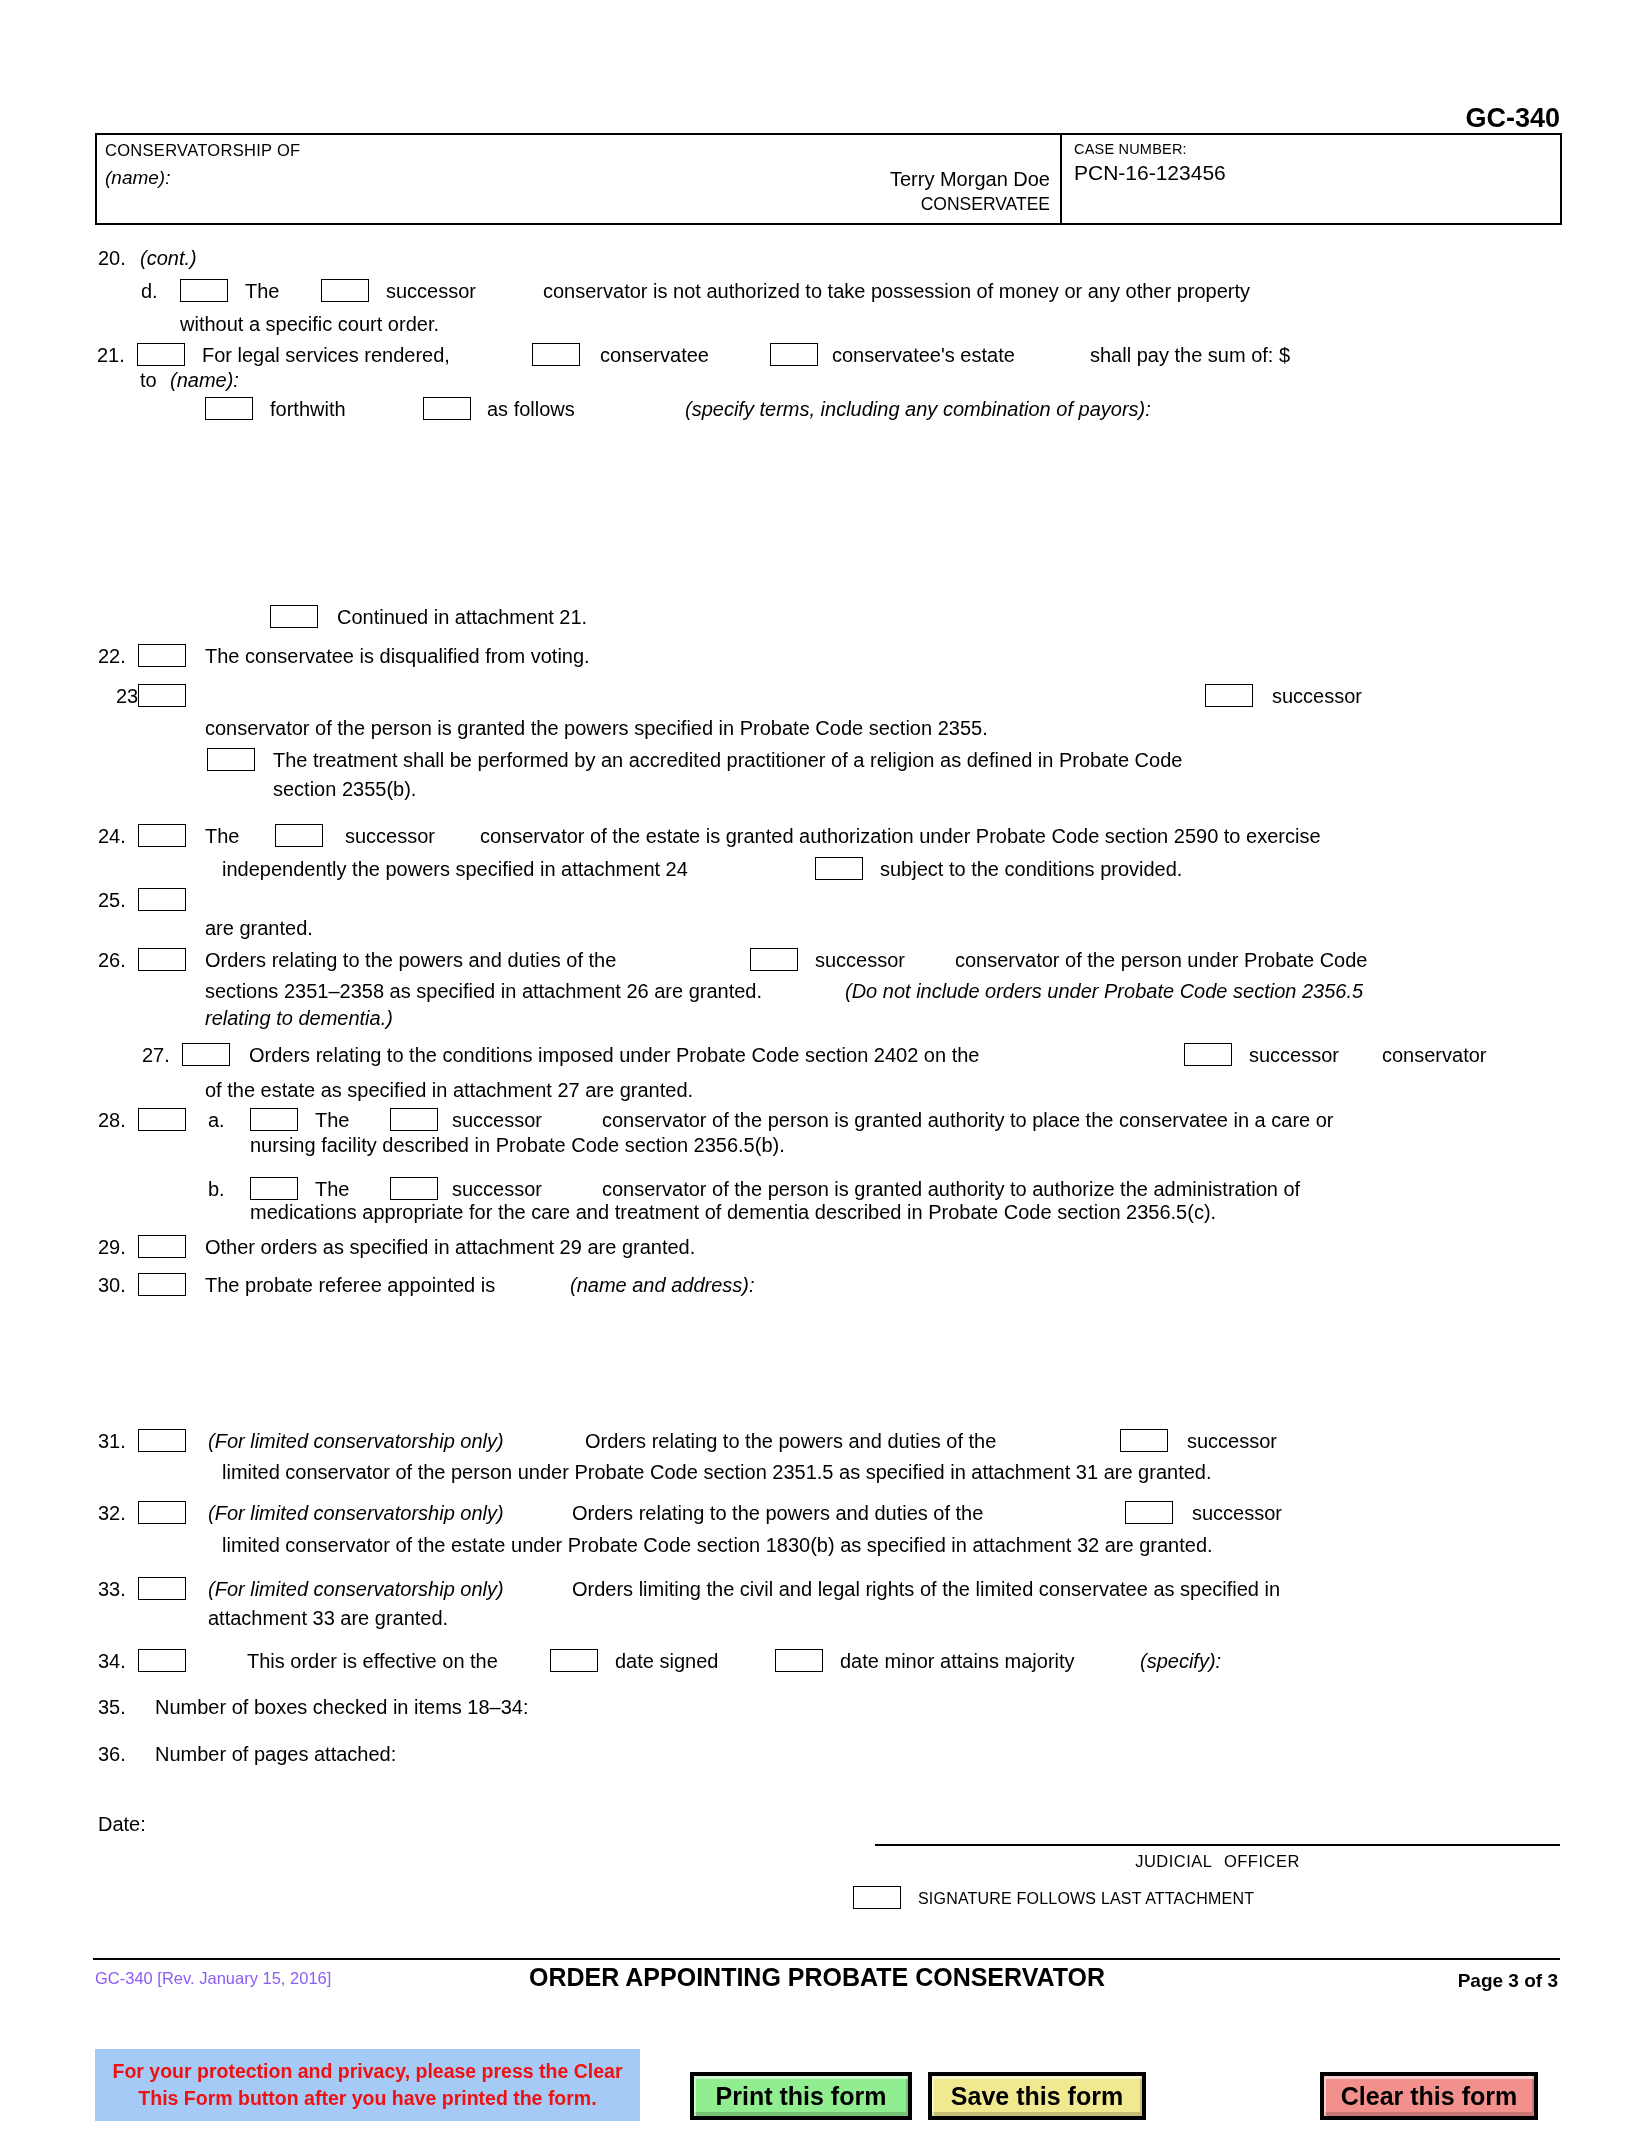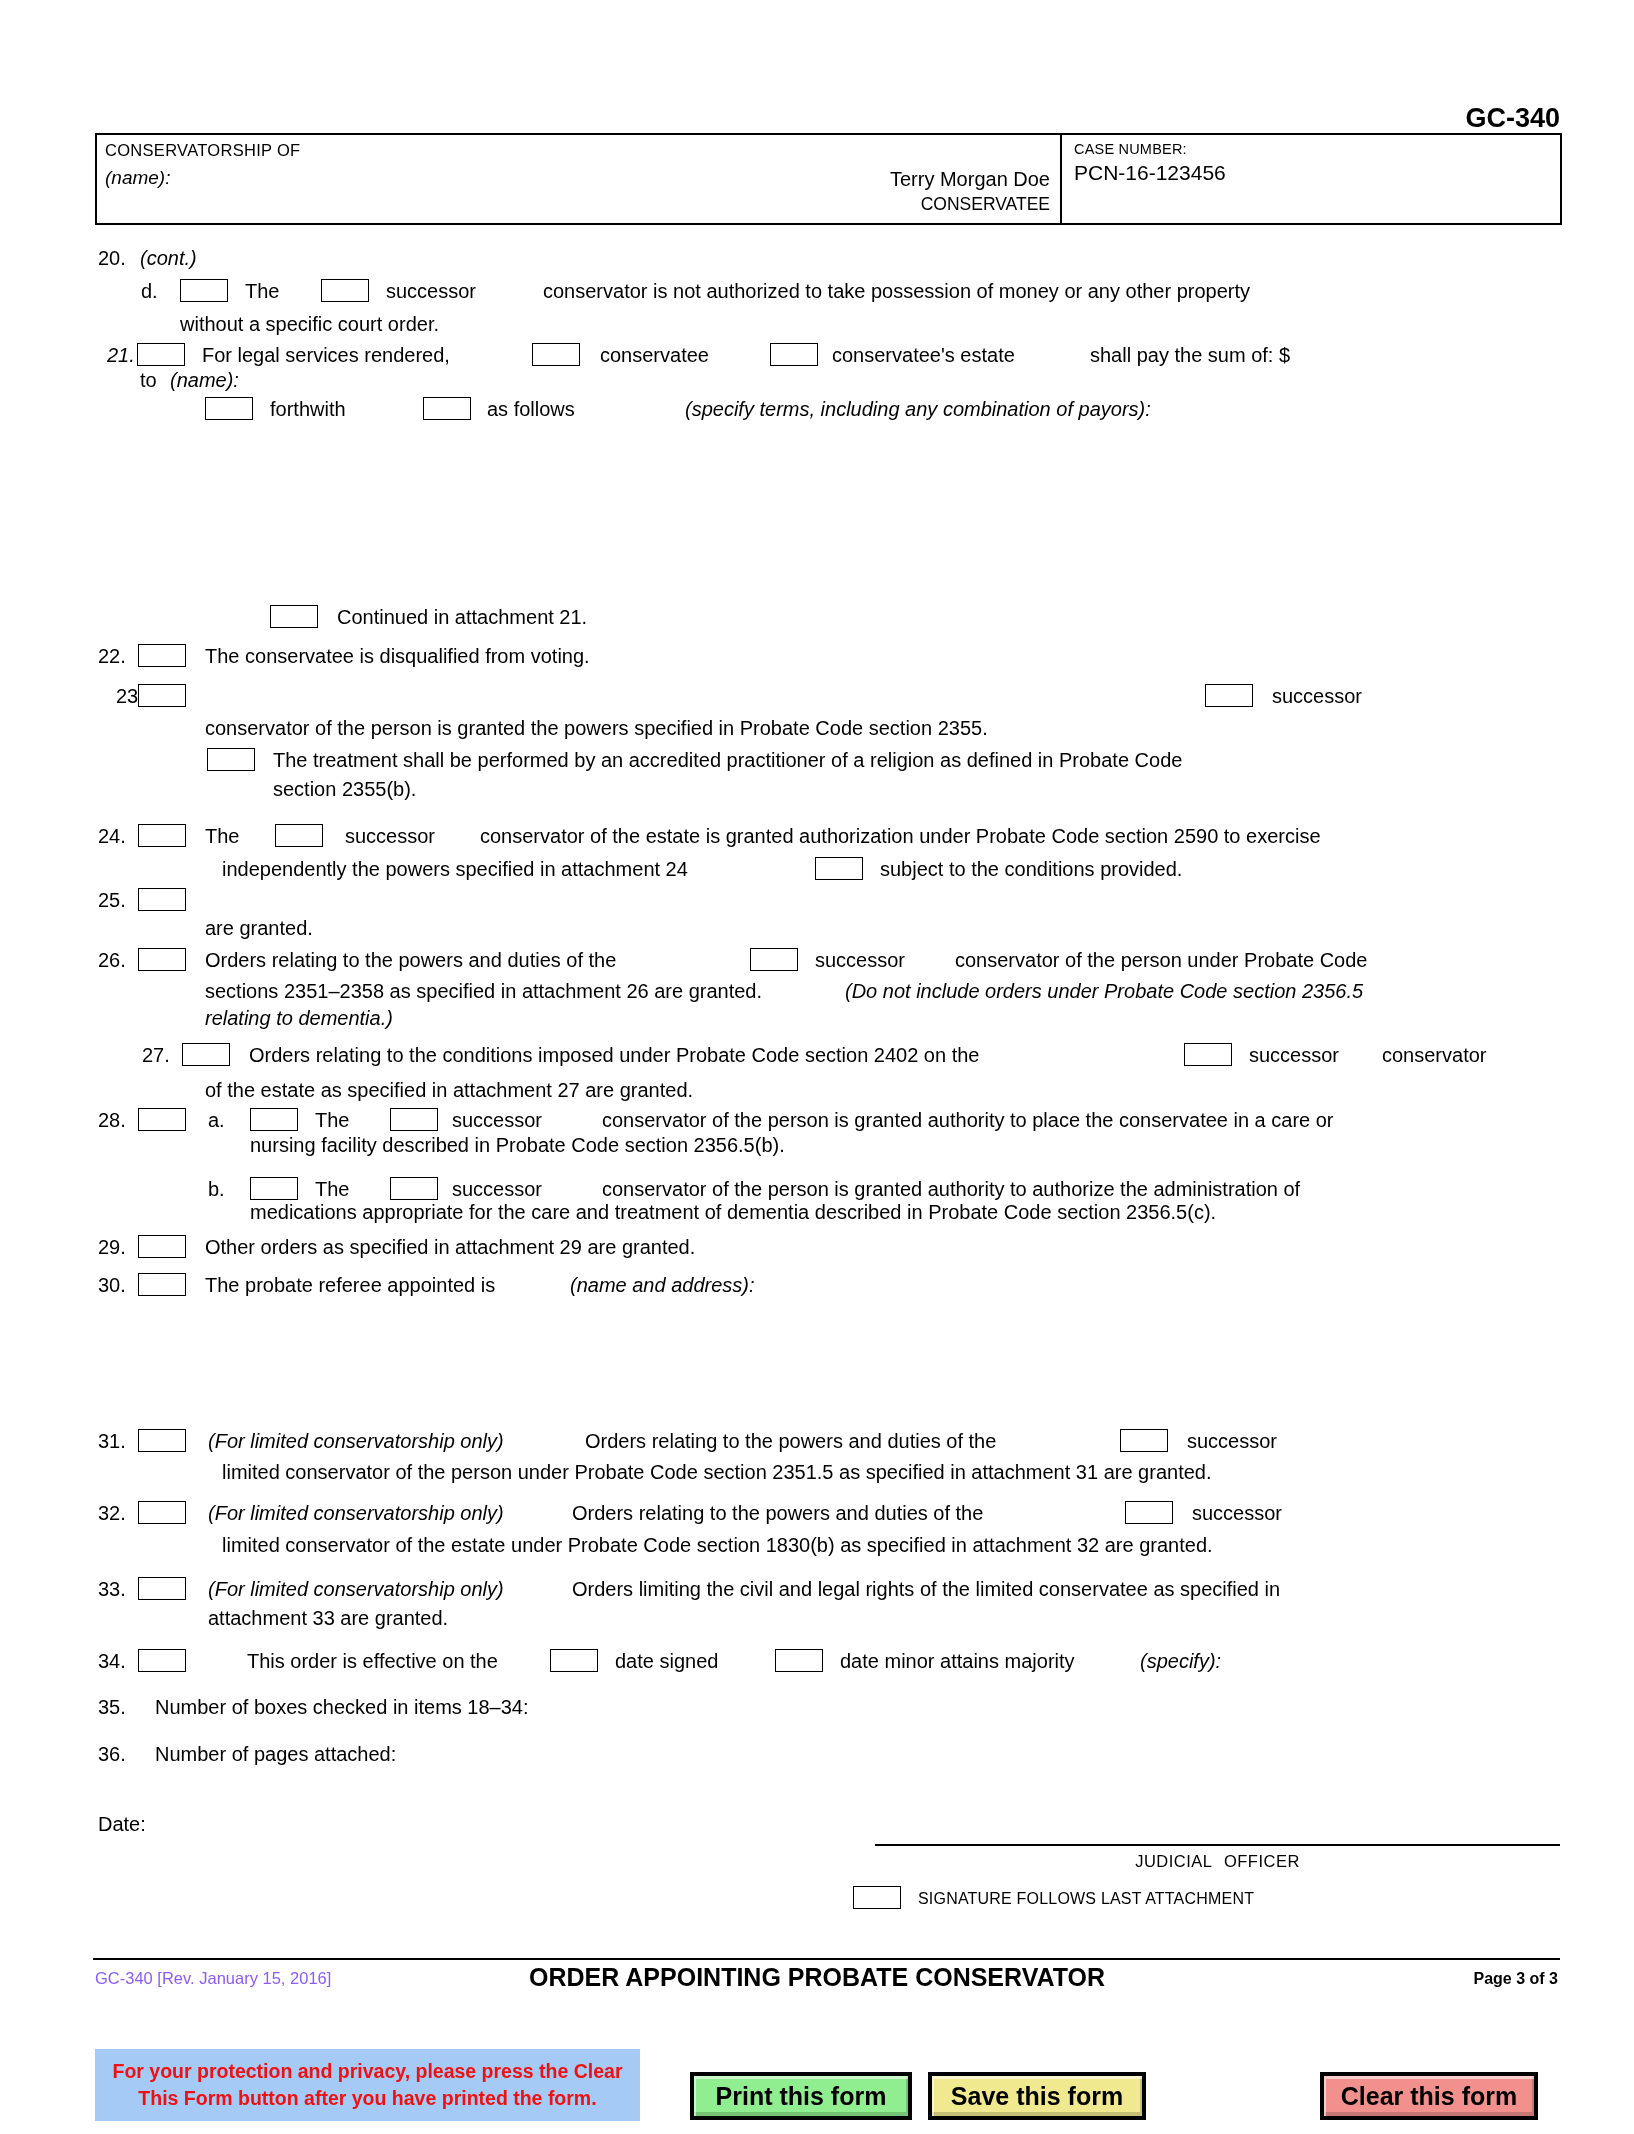--- a/index.html
+++ b/index.html
@@ -23,21 +23,21 @@
   #case-number-value{position:absolute;left:977px;top:26px;font-size:21px;}
   
   #sig-rule{left:875px;top:1844px;width:685px;border-top:2px solid #000;height:0;}
   #judicial-officer{left:875px;top:1852px;width:685px;text-align:center;font-size:16.5px;word-spacing:7px;letter-spacing:.5px;}
   #sig-follows-cb{left:853px;top:1886px;}
   #sig-follows-label{left:918px;top:1890px;font-size:16px;letter-spacing:.2px;}
   
   #footer-rule{left:93px;top:1958px;width:1467px;border-top:2.5px solid #000;height:0;}
   #footer-rev{left:95px;top:1969px;font-size:16.5px;color:#8b5cf6;}
   #footer-title{left:0;top:1963px;width:100%;text-align:center;font-size:25px;font-weight:bold;}
-  #footer-page{left:1330px;top:1970px;width:228px;text-align:right;font-size:16px;font-weight:bold;}
+  #footer-page{left:1330px;top:1970px;width:228px;text-align:right;font-size:19px;font-weight:bold;}
   #footer-subtitle{left:0;top:2000px;width:100%;text-align:center;font-size:20.5px;font-weight:bold;}
   
   #privacy-notice{left:95px;top:2049px;width:545px;height:72px;display:flex;flex-direction:column;
       justify-content:center;align-items:center;font-size:19.5px;font-weight:bold;line-height:27px;}
   .form-btn{position:absolute;top:2072px;height:40px;border:4px solid #000;font-size:25px;font-weight:bold;
       text-align:center;line-height:40px;cursor:pointer;box-shadow:inset 2px 3px 0 rgba(255,255,255,.55), inset -2px -4px 0 rgba(0,0,0,.18);}
   #print-btn{left:690px;width:214px;}
   #save-btn{left:928px;width:210px;}
   #clear-btn{left:1320px;width:210px;}
 </style>
@@ -68,21 +68,21 @@
         <span class="cb" style="left: 180px;"></span>
         <span class="seg" style="left: 245px;">The</span>
         <span class="cb" style="left: 321px;"></span>
         <span class="seg" style="left: 386px;">successor</span>
         <span class="seg" style="left: 543px;">conservator is not authorized to take possession of money or any other property</span>
       </div>
       <div class="row" style="top: 312px;">
         <span class="seg" style="left: 180px;">without a specific court order.</span>
       </div>
       <div class="row" style="top: 343px;">
-        <span class="seg" style="left: 107px; font-style: italic;">21.</span>
+        <span class="seg" style="left: 97px;">21.</span>
         <span class="cb" style="left: 137px;"></span>
         <span class="seg" style="left: 202px;">For legal services rendered,</span>
         <span class="cb" style="left: 532px;"></span>
         <span class="seg" style="left: 600px;">conservatee</span>
         <span class="cb" style="left: 770px;"></span>
         <span class="seg" style="left: 832px;">conservatee's estate</span>
         <span class="seg" style="left: 1090px;">shall pay the sum of: $</span>
       </div>
       <div class="row" style="top: 368px;">
         <span class="seg" style="left: 140px;">to</span>

